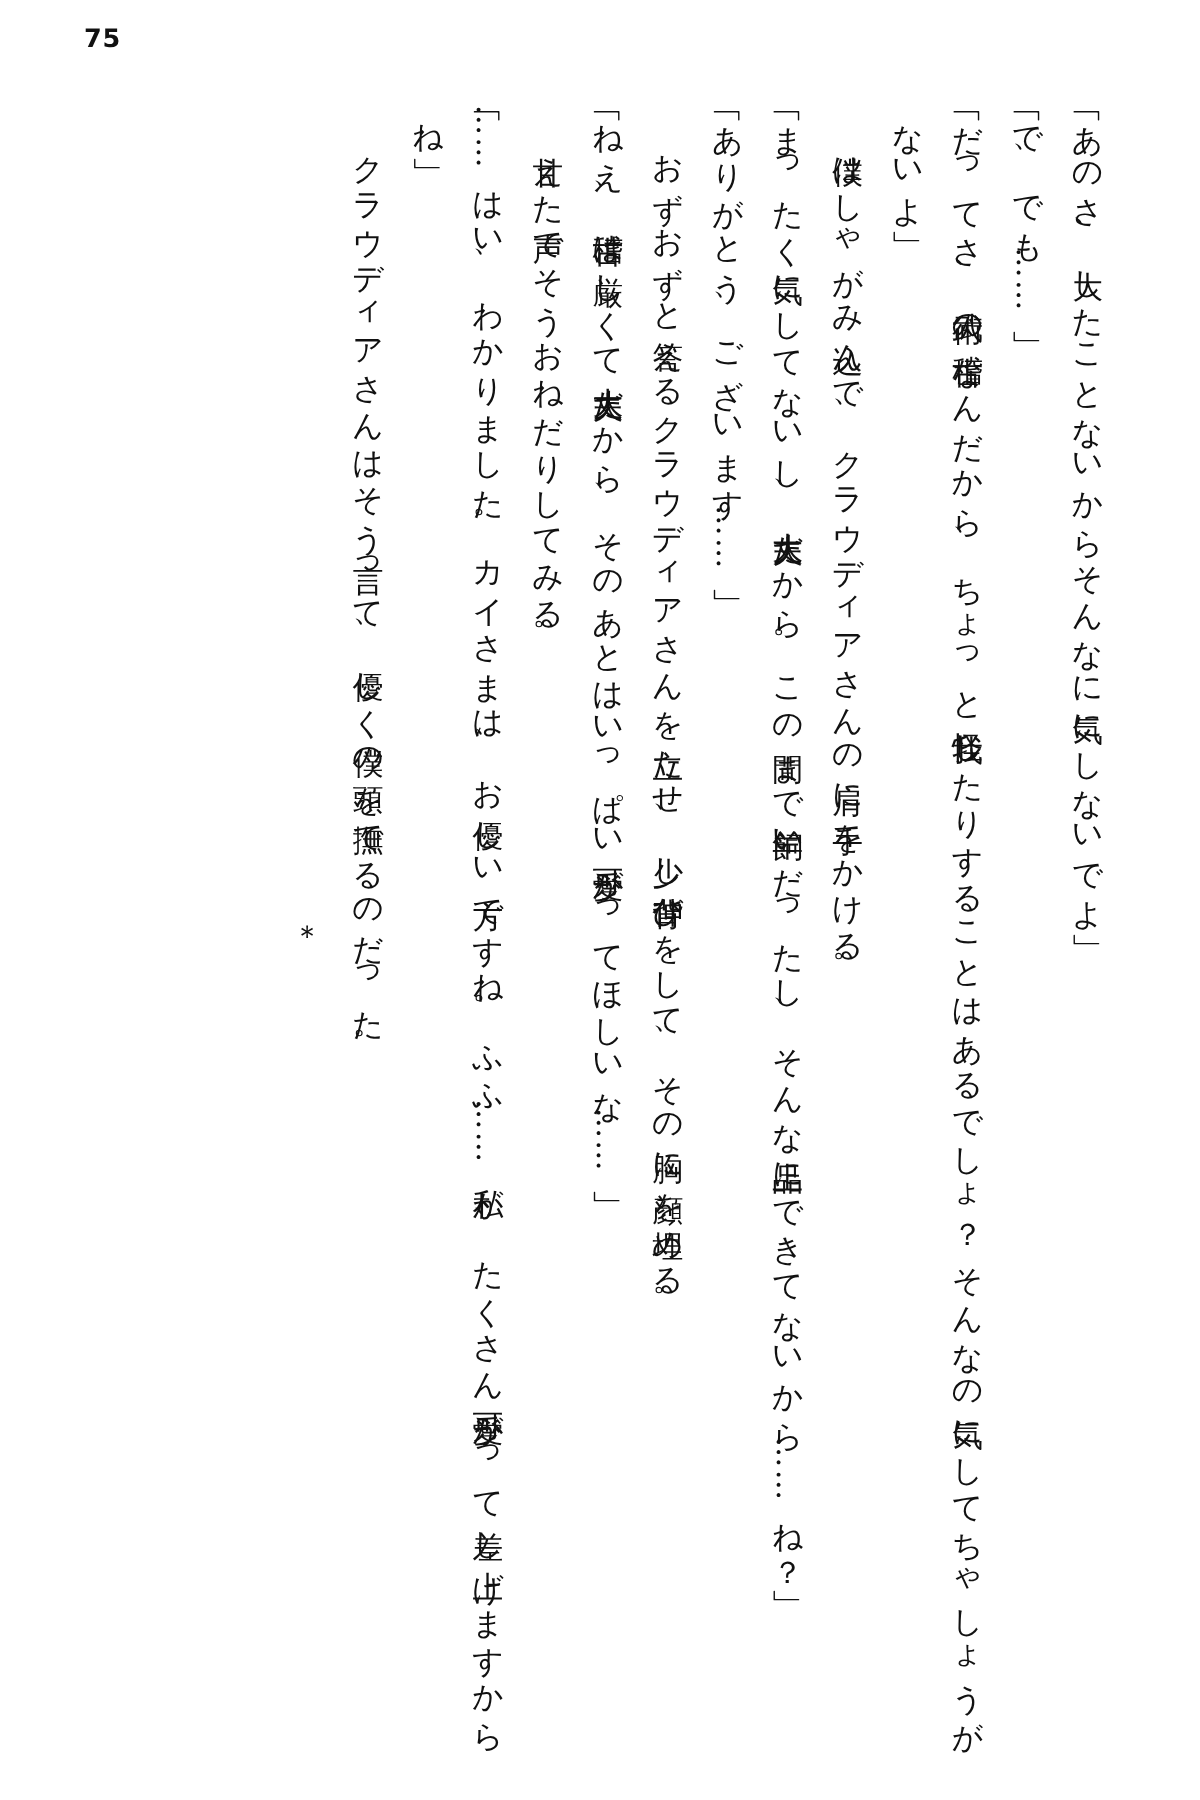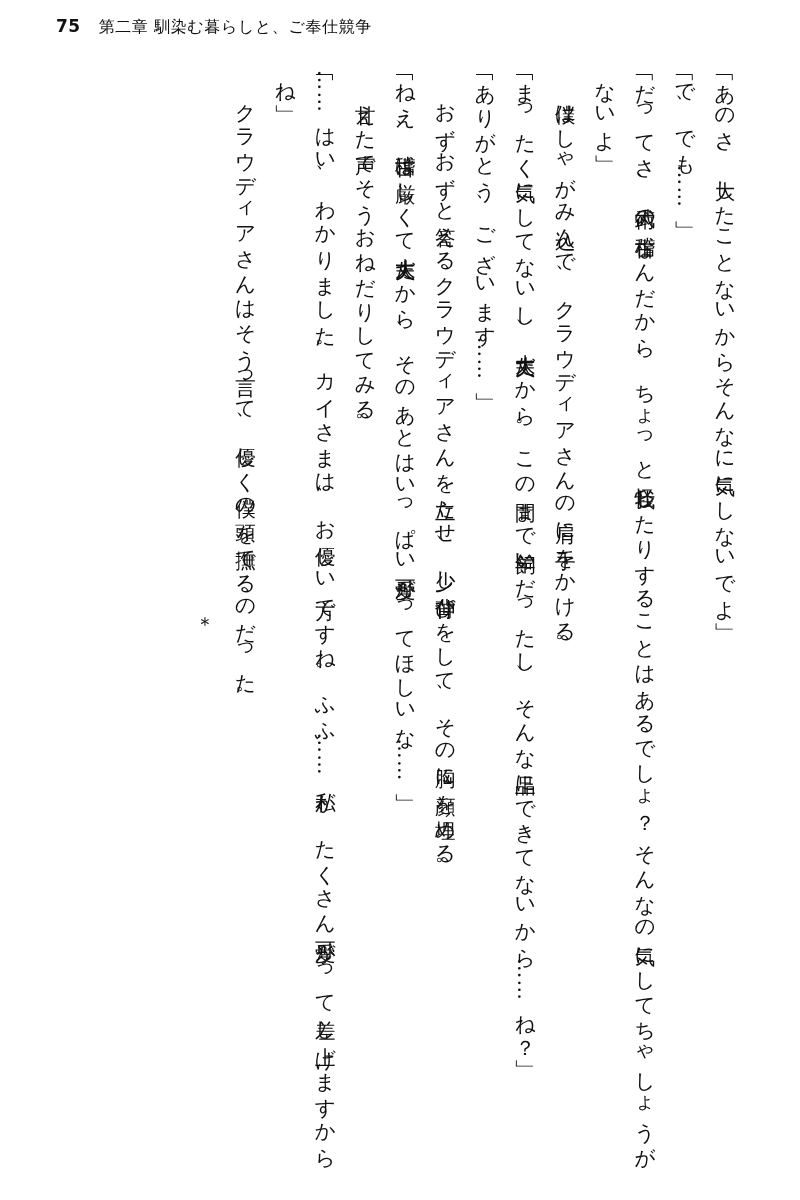--- a/index.html
+++ b/index.html
@@ -98,21 +98,20 @@
     letter-spacing: 0;
   }
 </style>
 </head>
 <body>
 
 <div class="page">
 
   <div class="header">
     <span class="page-number">75</span>
-    <span class="chapter-title">第二章 馴染む暮らしと、ご奉仕競争</span>
   </div>
   <div class="header-rule"></div>
 
   <div class="body-area">
     <div class="vtext" id="vtext">
         <p>「あのさ、大したことないからそんなに気にしないでよ」</p>
         <p>「で、でも……」</p>
         <p>「だってさ、武術の稽古なんだから、ちょっと怪我したりすることはあるでしょ？ そんなの気にしてちゃしょうがないよ」</p>
         <p class="indent">僕はしゃがみ込んで、クラウディアさんの肩に手をかける。</p>
         <p>「まったく気にしてないし、大丈夫だから。この間まで羊飼いだったし、そんな上品にできてないから……ね？」</p>

